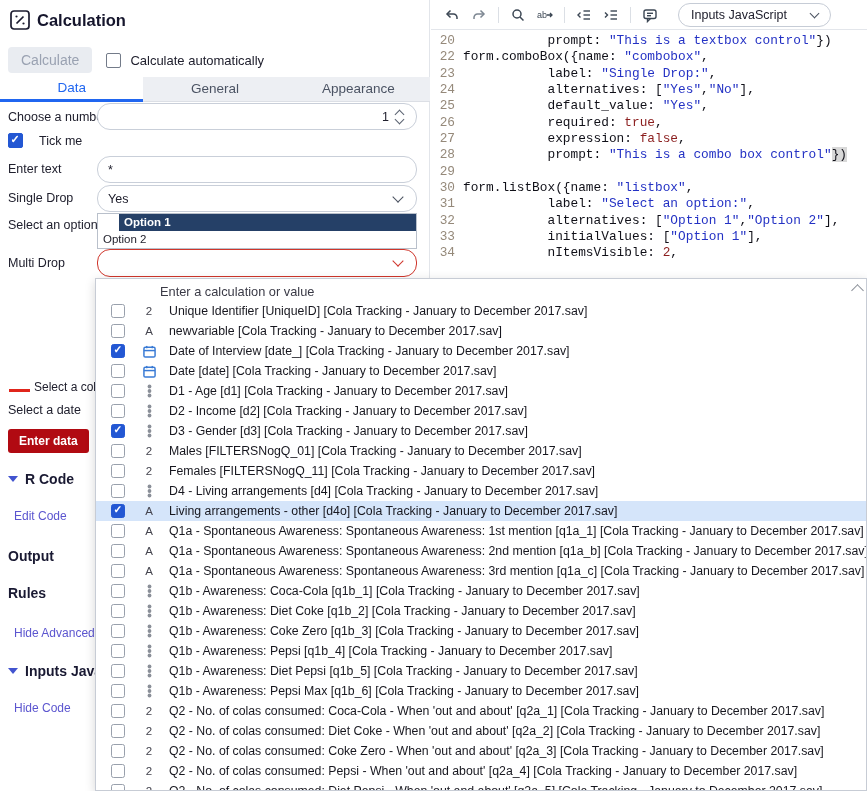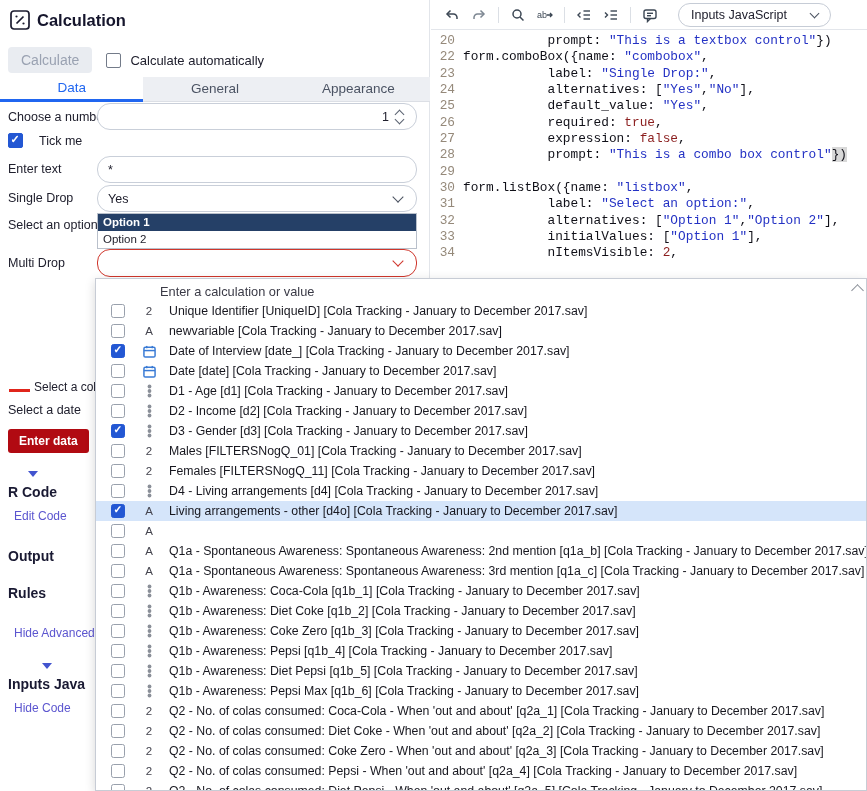--- a/index.html
+++ b/index.html
@@ -38,30 +38,30 @@
   .spin .dn{transform:rotate(45deg);margin-top:-1px;}
   .f-text{top:156px;height:27px;padding-left:10px;}
   .f-single{top:185px;height:27px;padding-left:10px;}
   .f-multi{top:249px;height:28px;padding-left:10px;border-color:#cf352b;}
   .chev{width:7px;height:7px;border-right:1.6px solid #4a5260;border-bottom:1.6px solid #4a5260;
         transform:rotate(45deg);margin-left:auto;margin-right:14px;margin-top:-4px;}
   .chev.red{border-color:#cf352b;}
   .listbox{position:absolute;left:97px;top:213px;width:320px;border:1px solid #b9c0cb;background:#fff;
            box-sizing:border-box;}
   .opt{height:17px;line-height:17px;padding-left:5px;font-size:11.5px;color:#23232e;white-space:nowrap;}
-  .opt.sel{background:#254067;color:#fff;font-weight:700;}
+  .opt.sel{background:#254067;color:#fff;font-weight:700;margin-left:21px;}
 
   
   .colorrow{position:absolute;left:9px;top:380px;display:flex;align-items:flex-start;gap:4px;}
   .swatch{width:21px;height:3px;background:#e0251b;margin-top:9px;}
   .clab{font-size:12px;color:#20202e;white-space:nowrap;}
   .datelab{position:absolute;left:8px;top:403px;font-size:12.5px;color:#20202e;}
   .btn-enter{position:absolute;left:8px;top:429px;background:#b10a12;color:#fff;font-size:12px;
              font-weight:700;padding:5px 11px;border-radius:3px;white-space:nowrap;}
-  .sect{position:absolute;left:8px;display:flex;align-items:center;gap:7px;white-space:nowrap;flex-direction:column;}
+  .sect{position:absolute;left:8px;display:flex;align-items:center;gap:7px;white-space:nowrap;}
   .tri{width:0;height:0;display:inline-block;}
   .tri.down{border-left:5px solid transparent;border-right:5px solid transparent;border-top:6px solid #4254cf;}
   .tri.right{border-top:5px solid transparent;border-bottom:5px solid transparent;border-left:6px solid #4254cf;}
   .stxt{font-size:14px;font-weight:700;color:#191932;}
   .slink{position:absolute;left:14px;font-size:12px;color:#5b55cf;white-space:nowrap;}
 
   
   .right{position:absolute;left:431px;top:0;width:436px;height:791px;background:#fff;}
   .toolbar{height:30px;border-bottom:1px solid #e3e6eb;display:flex;align-items:center;
            padding-left:12px;gap:9px;box-sizing:border-box;}
@@ -361,20 +361,21 @@
           <span class="vlabel">D4 - Living arrangements [d4] [Cola Tracking - January to December 2017.sav]</span>
         </div>
         <div class="vrow hl">
           <span class="cb on"></span>
           <span class="vicon">A</span>
           <span class="vlabel">Living arrangements - other [d4o] [Cola Tracking - January to December 2017.sav]</span>
         </div>
         <div class="vrow">
           <span class="cb"></span>
           <span class="vicon">A</span>
+          <span class="vlabel">Q1a - Spontaneous Awareness: Spontaneous Awareness: 1st mention [q1a_1] [Cola Tracking - January to December 2017.sav]</span>
         </div>
         <div class="vrow">
           <span class="cb"></span>
           <span class="vicon">A</span>
           <span class="vlabel">Q1a - Spontaneous Awareness: Spontaneous Awareness: 2nd mention [q1a_b] [Cola Tracking - January to December 2017.sav]</span>
         </div>
         <div class="vrow">
           <span class="cb"></span>
           <span class="vicon">A</span>
           <span class="vlabel">Q1a - Spontaneous Awareness: Spontaneous Awareness: 3rd mention [q1a_c] [Cola Tracking - January to December 2017.sav]</span>

